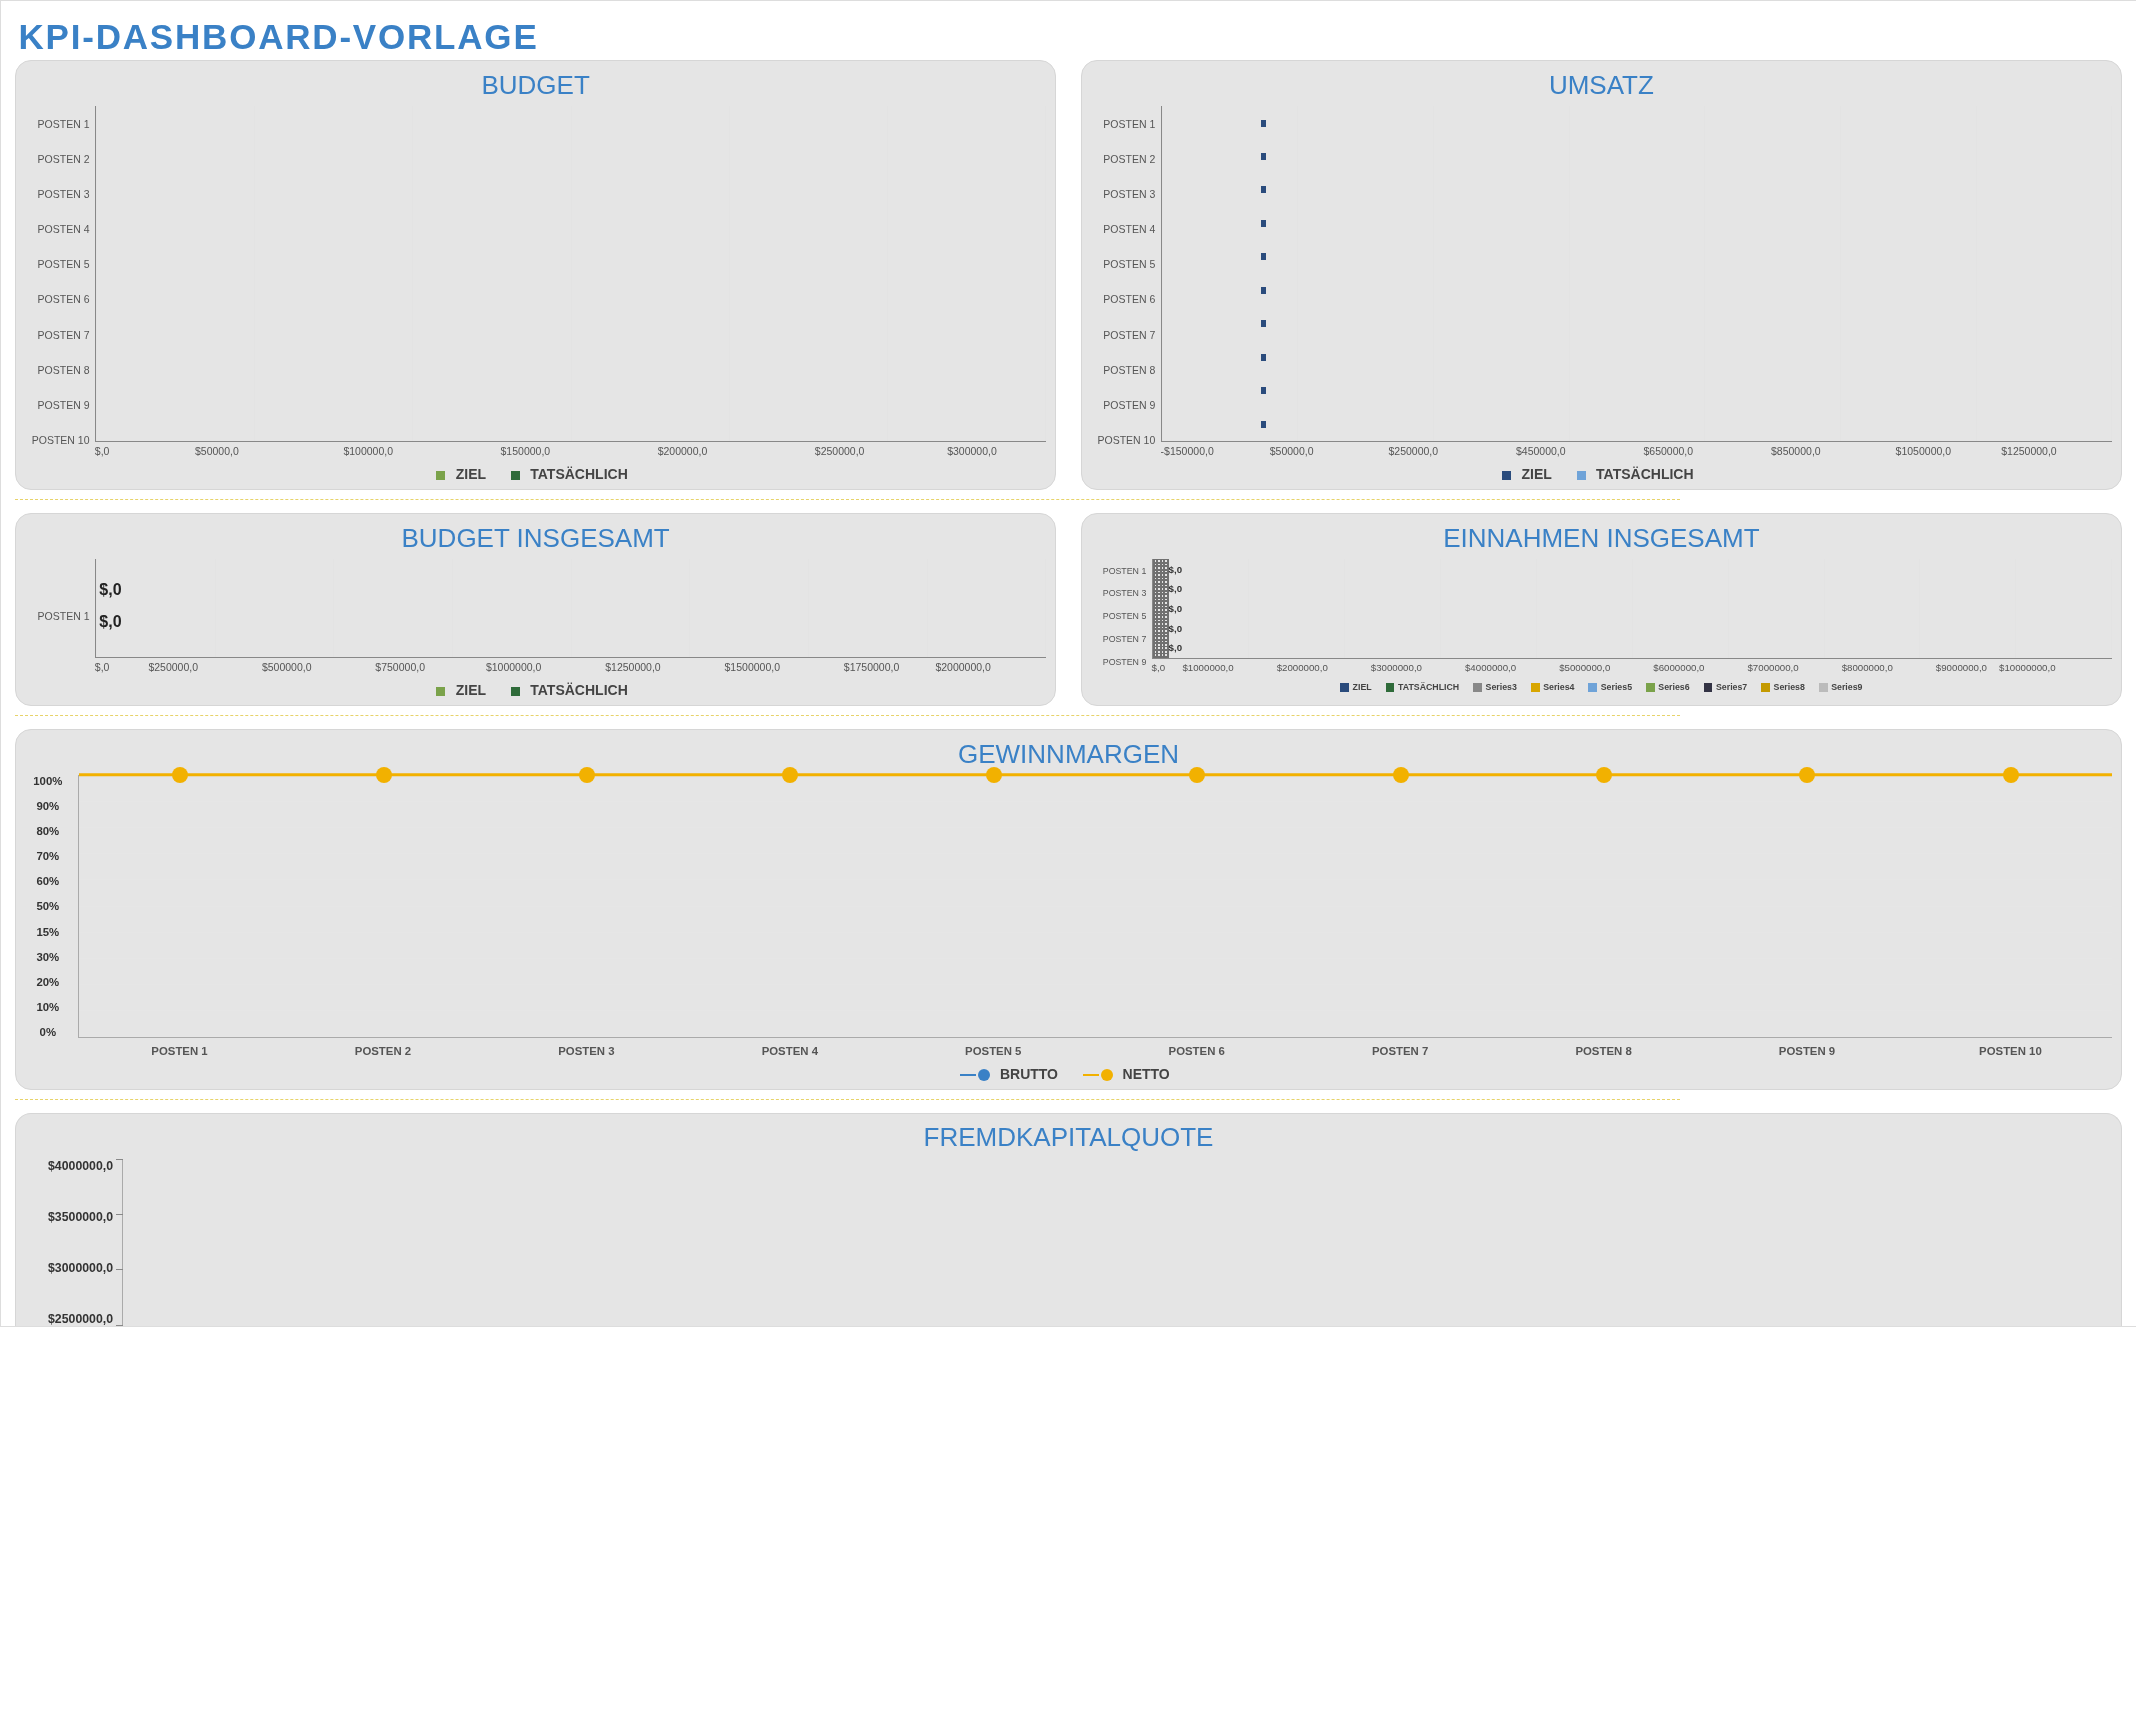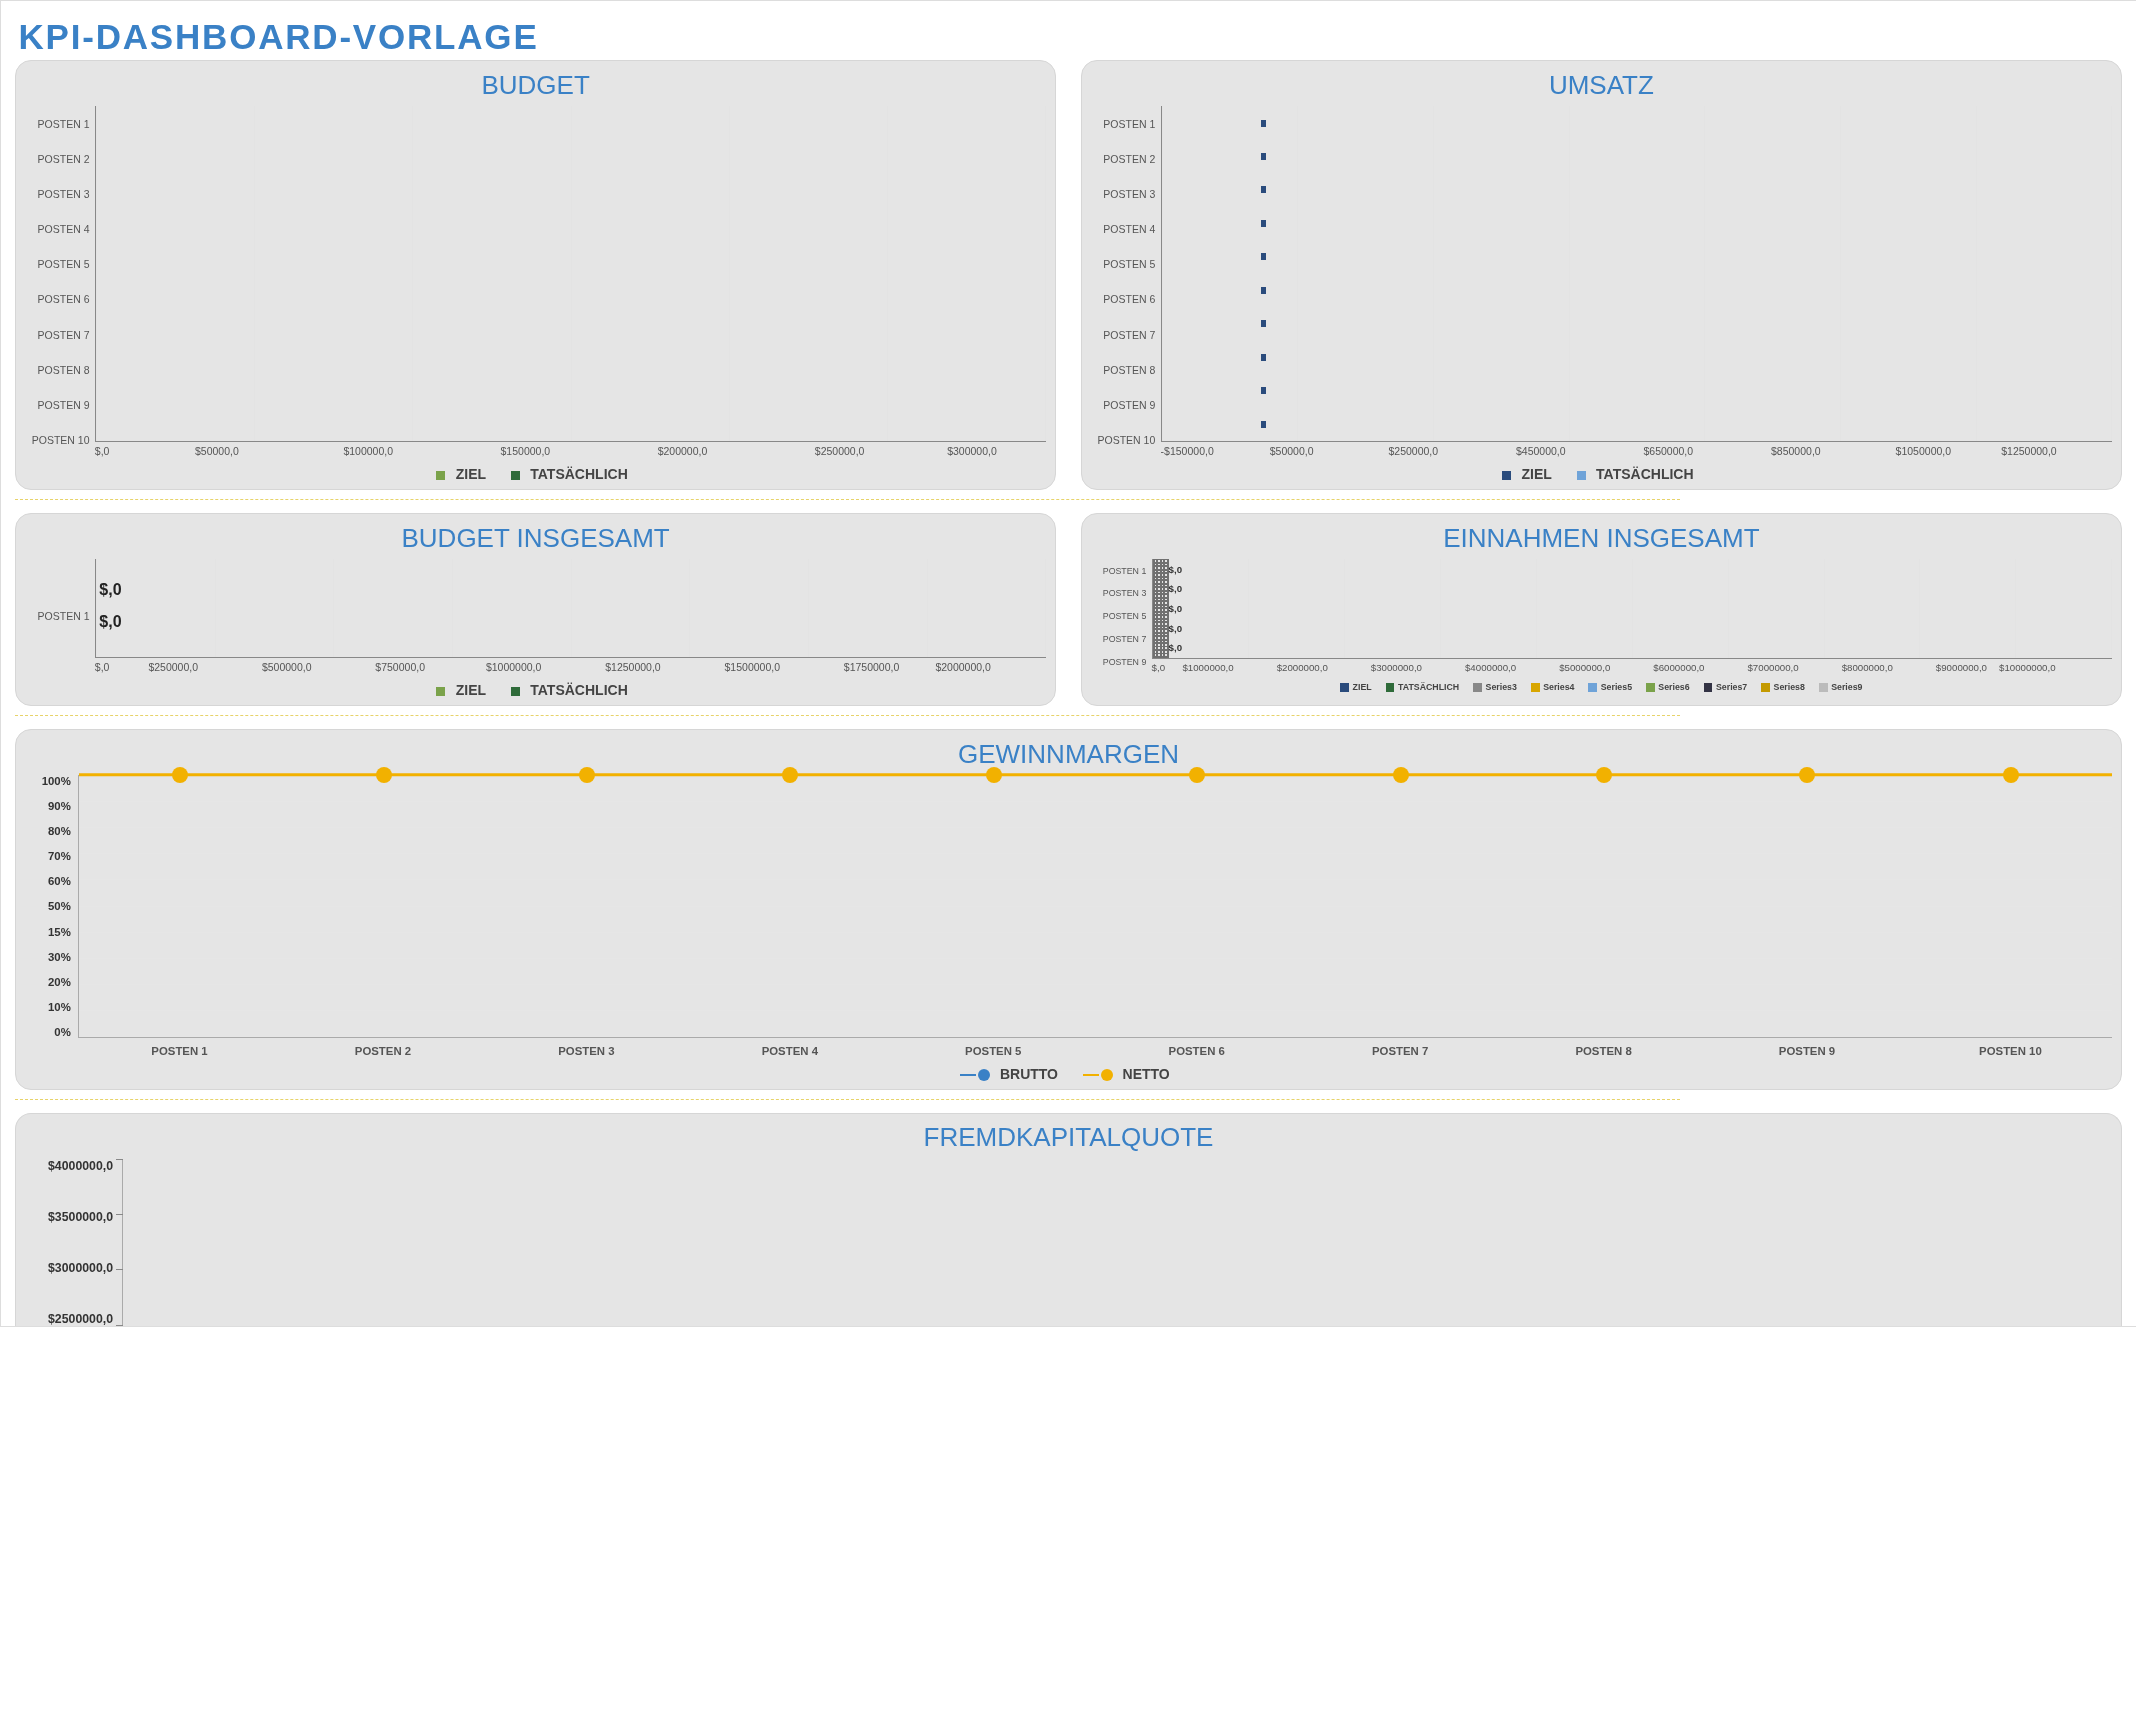--- a/index.html
+++ b/index.html
@@ -254,21 +254,21 @@
       </div>
       <div class="legend" id="et-legend" style="font-size:8.8px;"><span><i class="sw" style="background: rgb(42, 75, 124); border-color: rgb(42, 75, 124);"></i>ZIEL</span><span><i class="sw" style="background: rgb(47, 107, 58); border-color: rgb(47, 107, 58);"></i>TATSÄCHLICH</span><span><i class="sw" style="background: rgb(136, 136, 136); border-color: rgb(136, 136, 136);"></i>Series3</span><span><i class="sw" style="background: rgb(216, 166, 0); border-color: rgb(216, 166, 0);"></i>Series4</span><span><i class="sw" style="background: rgb(111, 163, 216); border-color: rgb(111, 163, 216);"></i>Series5</span><span><i class="sw" style="background: rgb(122, 162, 74); border-color: rgb(122, 162, 74);"></i>Series6</span><span><i class="sw" style="background: rgb(51, 51, 68); border-color: rgb(51, 51, 68);"></i>Series7</span><span><i class="sw" style="background: rgb(196, 154, 0); border-color: rgb(196, 154, 0);"></i>Series8</span><span><i class="sw" style="background: rgb(187, 187, 187); border-color: rgb(187, 187, 187);"></i>Series9</span></div>
     </div>
   </div>
 
   <div class="sep"></div>
 
   <div class="card full">
     <div class="chart-title">GEWINNMARGEN</div>
     <div style="display:flex; height:263px;">
-      <div class="yaxis-left" id="gm-yticks" style="width:53px;">
+      <div class="yaxis-left" id="gm-yticks" style="width:53px;text-align:center;">
           <span>100%</span>
           <span>90%</span>
           <span>80%</span>
           <span>70%</span>
           <span>60%</span>
           <span>50%</span>
           <span>15%</span>
           <span>30%</span>
           <span>20%</span>
           <span>10%</span>

